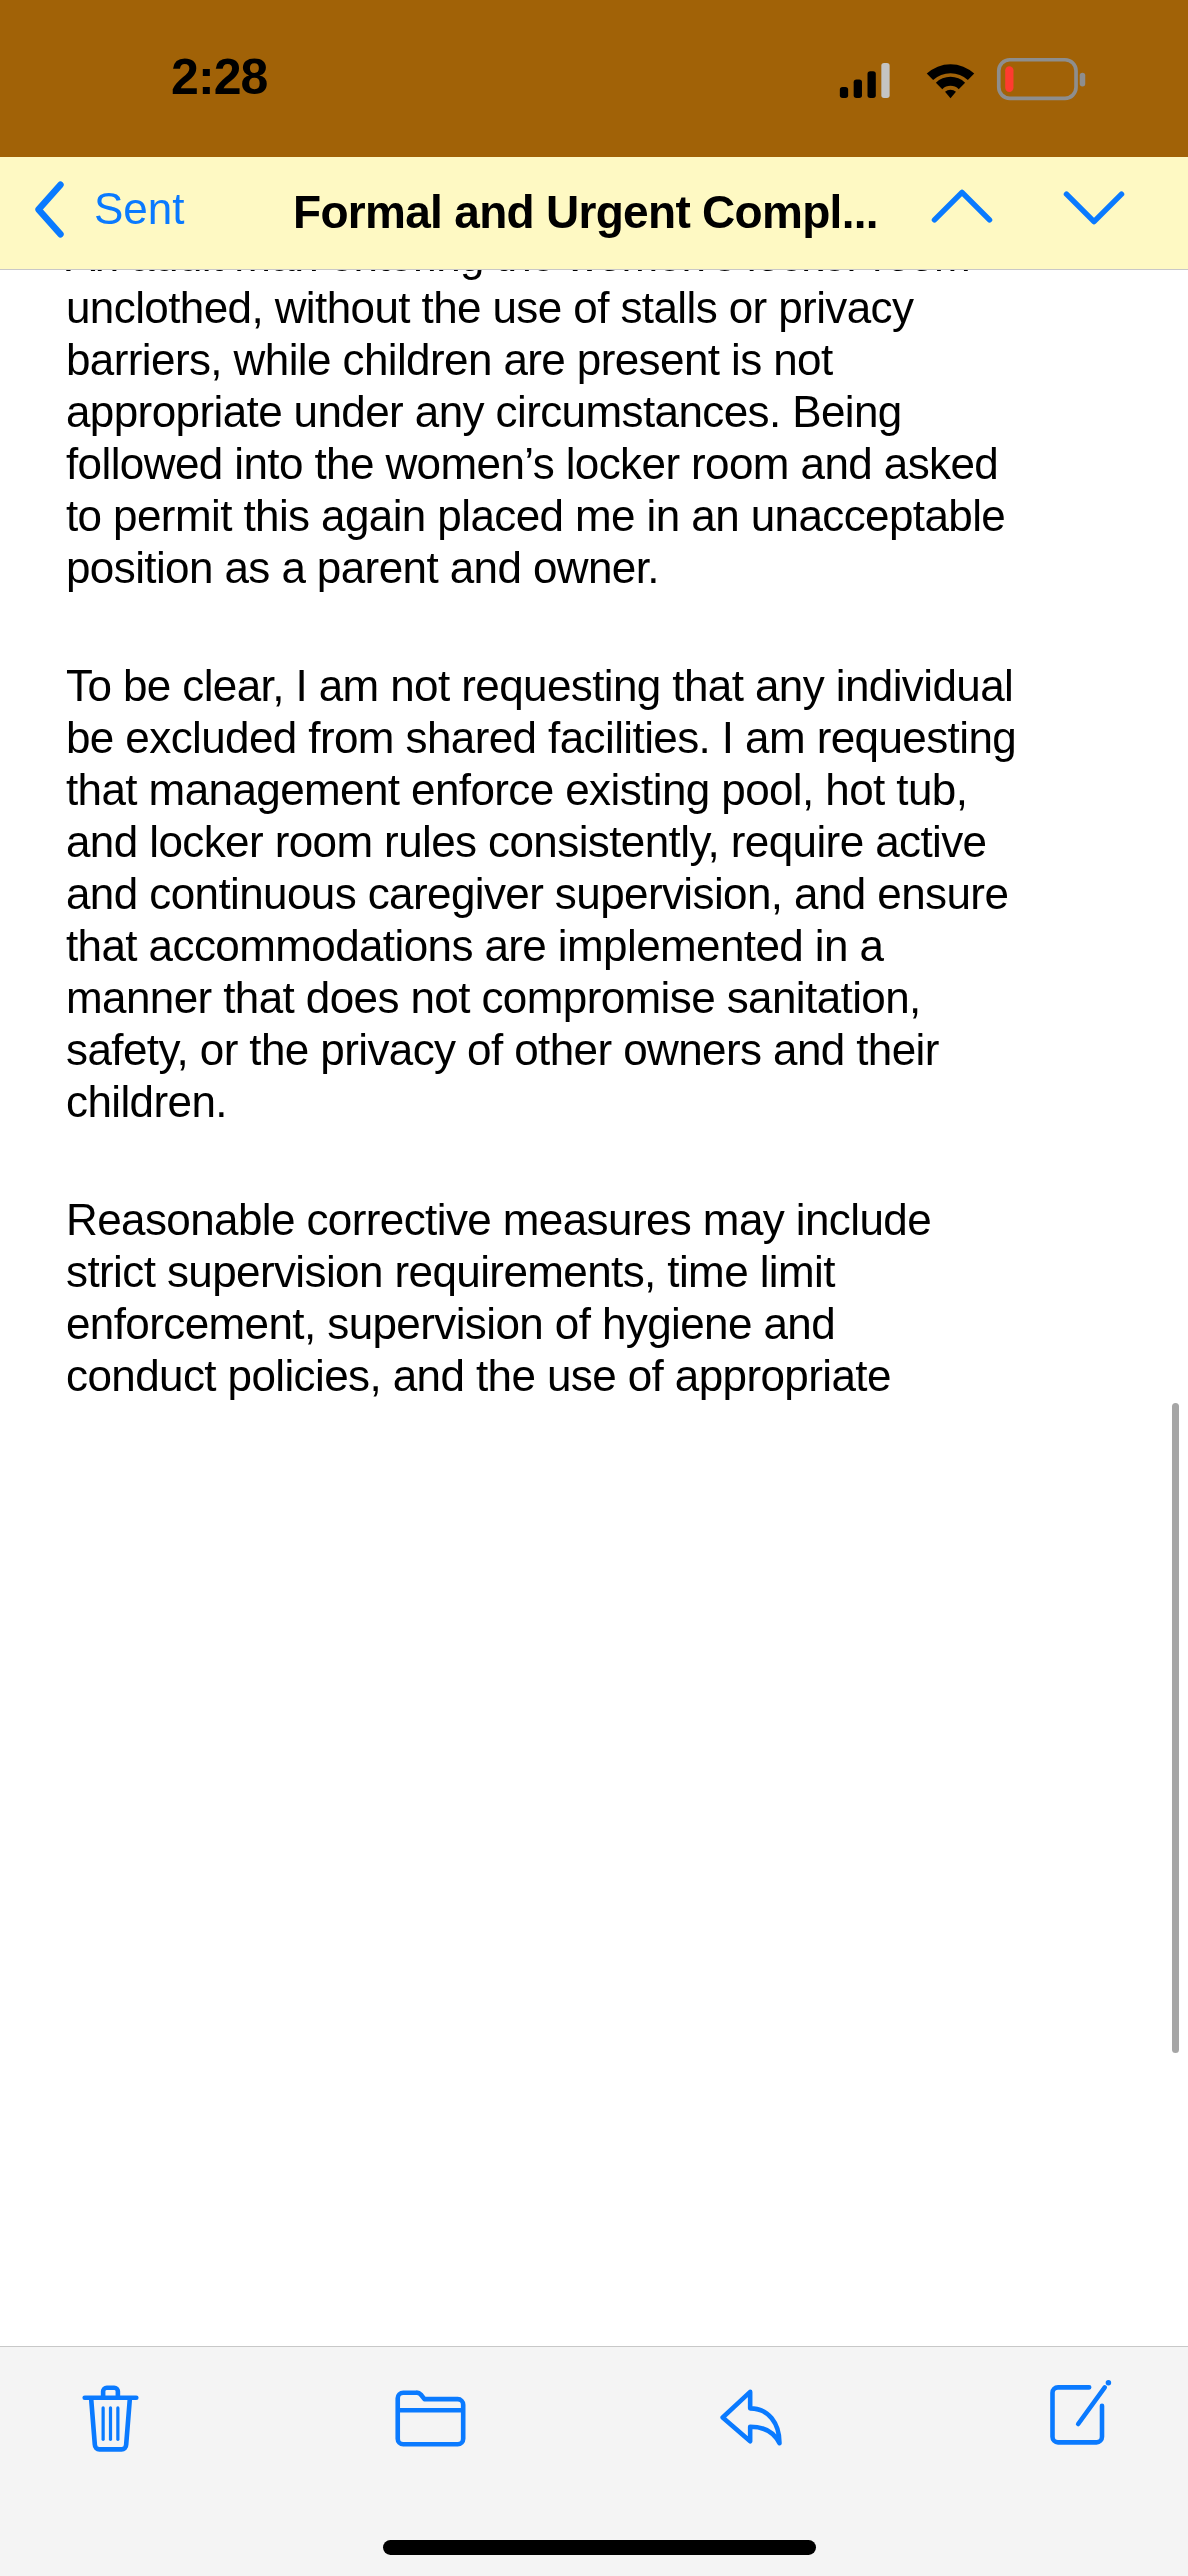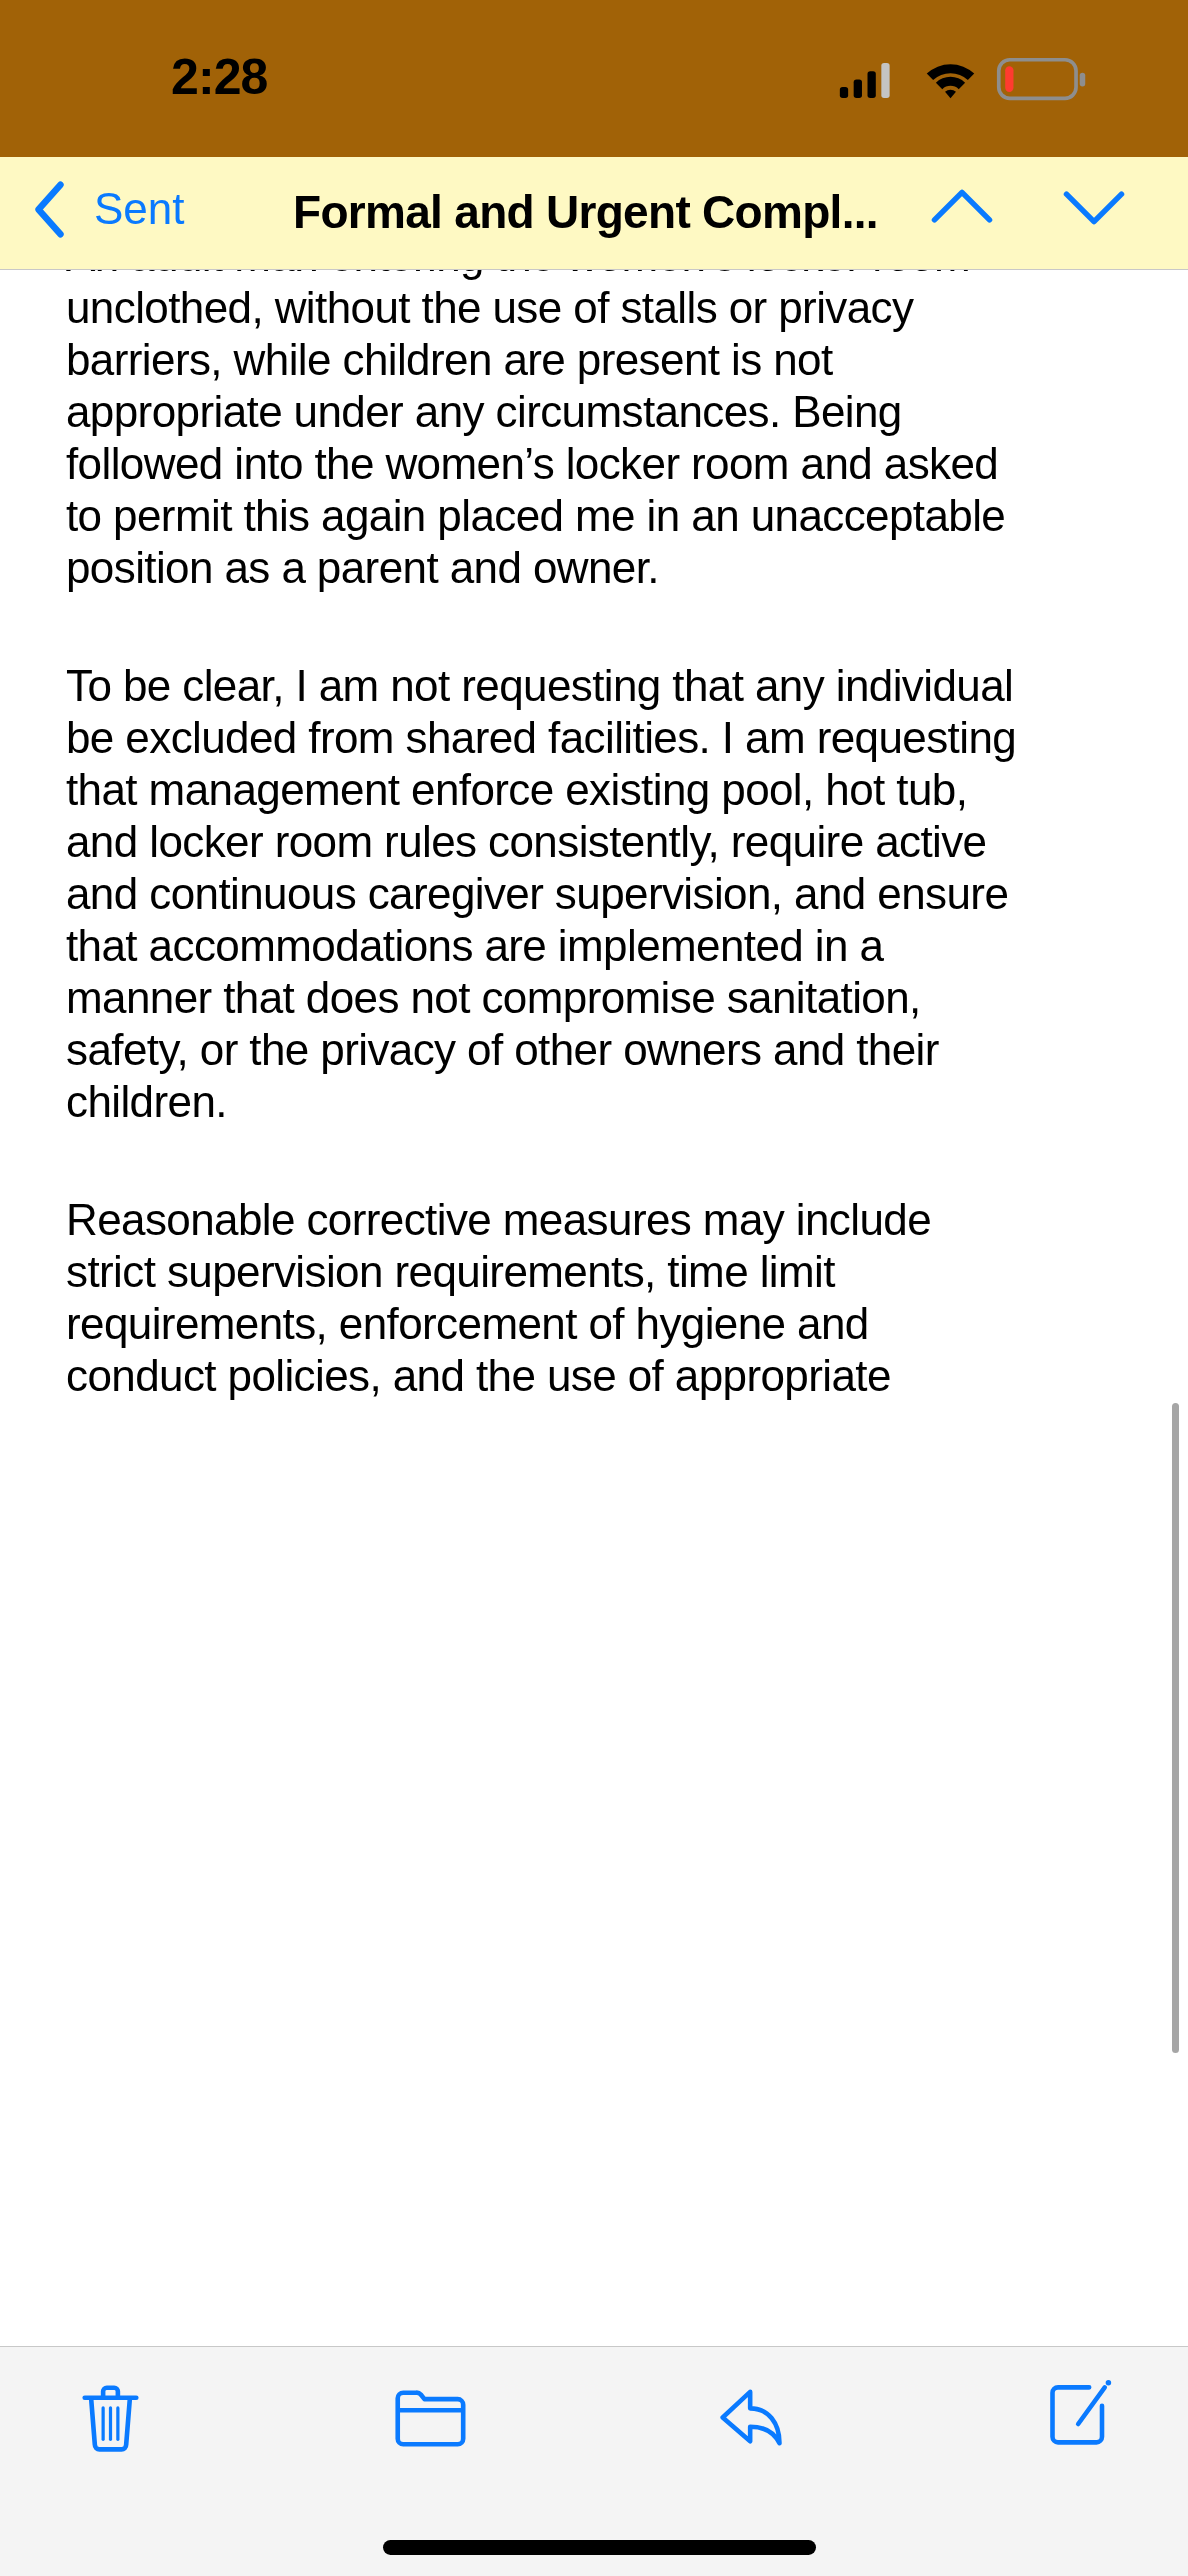--- a/index.html
+++ b/index.html
@@ -106,21 +106,21 @@
 be excluded from shared facilities. I am requesting
 that management enforce existing pool, hot tub,
 and locker room rules consistently, require active
 and continuous caregiver supervision, and ensure
 that accommodations are implemented in a
 manner that does not compromise sanitation,
 safety, or the privacy of other owners and their
 children.</p>
   <p>Reasonable corrective measures may include
 strict supervision requirements, time limit
-requirements, enforcement of hygiene and
+enforcement, supervision of hygiene and
 conduct policies, and the use of appropriate</p>
 </div>
 
 <div class="scrollbar"></div>
 
 <div class="toolbar">
   <svg class="tool" style="left:81px" width="59" height="70" viewBox="0 0 64 76">
     <path d="M24 14 V8 a4 4 0 0 1 4 -4 h8 a4 4 0 0 1 4 4 V14" fill="none" stroke="#0a7aff" stroke-width="5"></path>
     <line x1="4" y1="15" x2="60" y2="15" stroke="#0a7aff" stroke-width="5" stroke-linecap="round"></line>
     <path d="M11 16 L15 66 a5 5 0 0 0 5 5 h24 a5 5 0 0 0 5 -5 L53 16" fill="none" stroke="#0a7aff" stroke-width="5" stroke-linejoin="round"></path>

